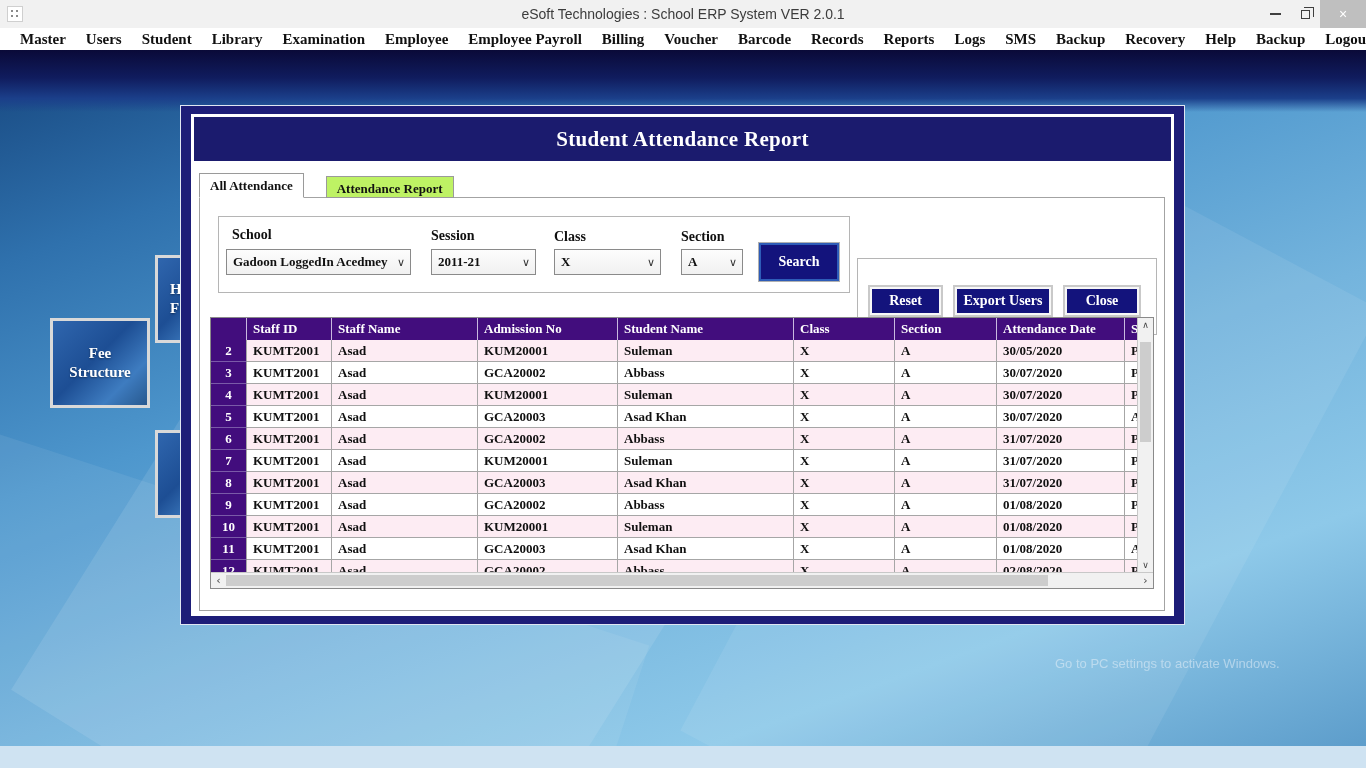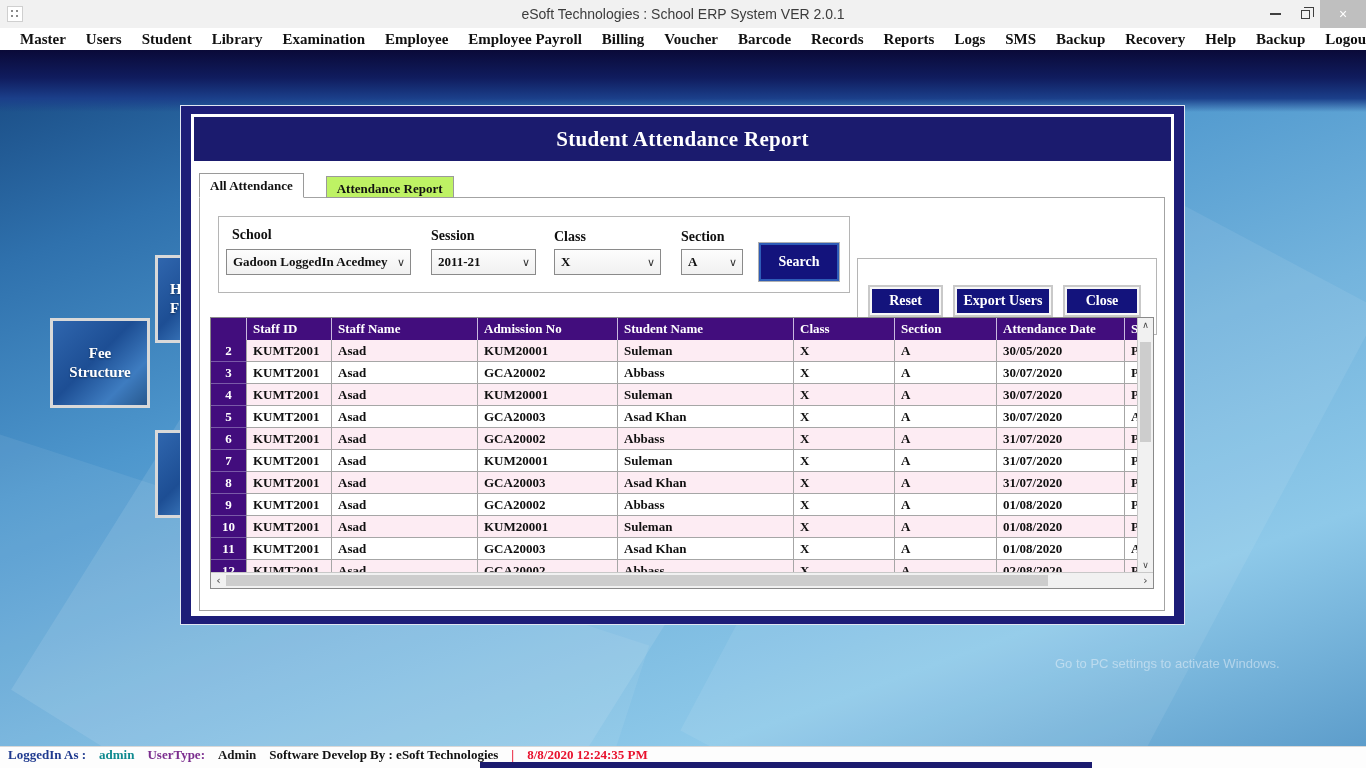--- a/index.html
+++ b/index.html
@@ -380,26 +380,14 @@
             <div class="hs-arrow left">‹</div>
             <div class="hs-thumb"></div>
             <div class="hs-arrow right">›</div>
           </div>
         </div>
 
       </div>
     </div>
   </div>
 
-  <div class="statusbar">
-    <div class="sb-items">
-        <span class="sb-seg" style="color: rgb(31, 58, 143);">LoggedIn As :</span>
-        <span class="sb-seg" style="color: rgb(14, 138, 143);">admin</span>
-        <span class="sb-seg" style="color: rgb(123, 45, 142);">UserType:</span>
-        <span class="sb-seg" style="color: rgb(26, 26, 26);">Admin</span>
-        <span class="sb-seg" style="color: rgb(17, 17, 17);">Software Develop By : eSoft Technologies</span>
-        <span class="sb-seg" style="color: rgb(232, 17, 45);">|</span>
-        <span class="sb-seg" style="color: rgb(232, 17, 45);">8/8/2020 12:24:35 PM</span>
-      </div>
-    <div class="bottom-strip"></div>
-  </div>
 
 </div>
 
 </body></html>

